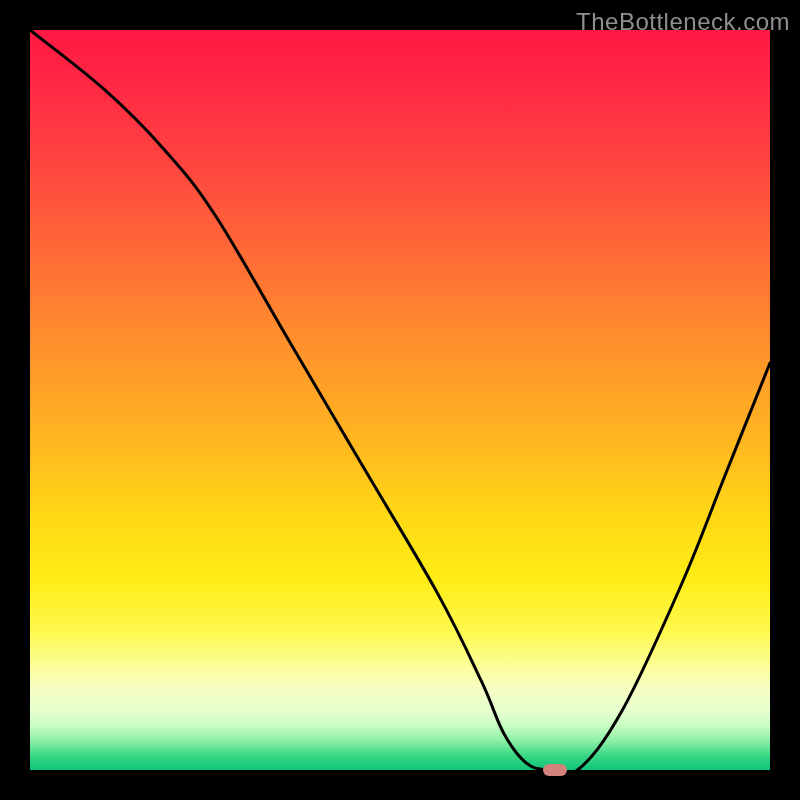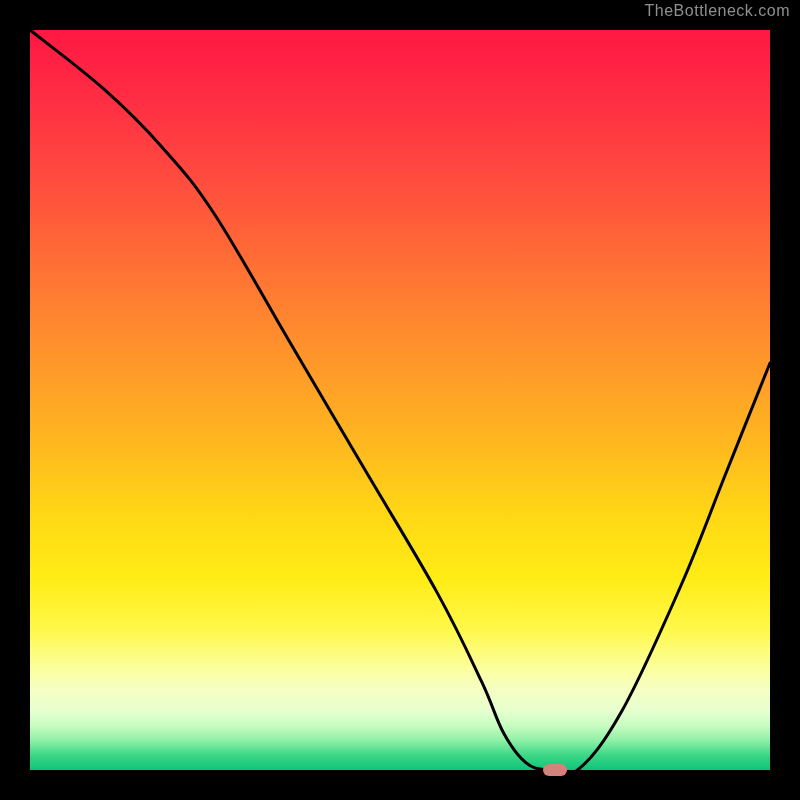--- a/index.html
+++ b/index.html
@@ -12,24 +12,24 @@
     font-family: Arial, Helvetica, sans-serif;
   }
   .frame {
     position: relative;
     width: 800px;
     height: 800px;
     background: #000;
   }
   .watermark {
     position: absolute;
-    top: 2px;
+    top: 8px;
     right: 10px;
     color: #8f8f8f;
-    font-size: 16px;
+    font-size: 24px;
     font-weight: 500;
     letter-spacing: 0.5px;
     z-index: 4;
     user-select: none;
   }
   .plot-area {
     position: absolute;
     left: 30px;
     top: 30px;
     width: 740px;

